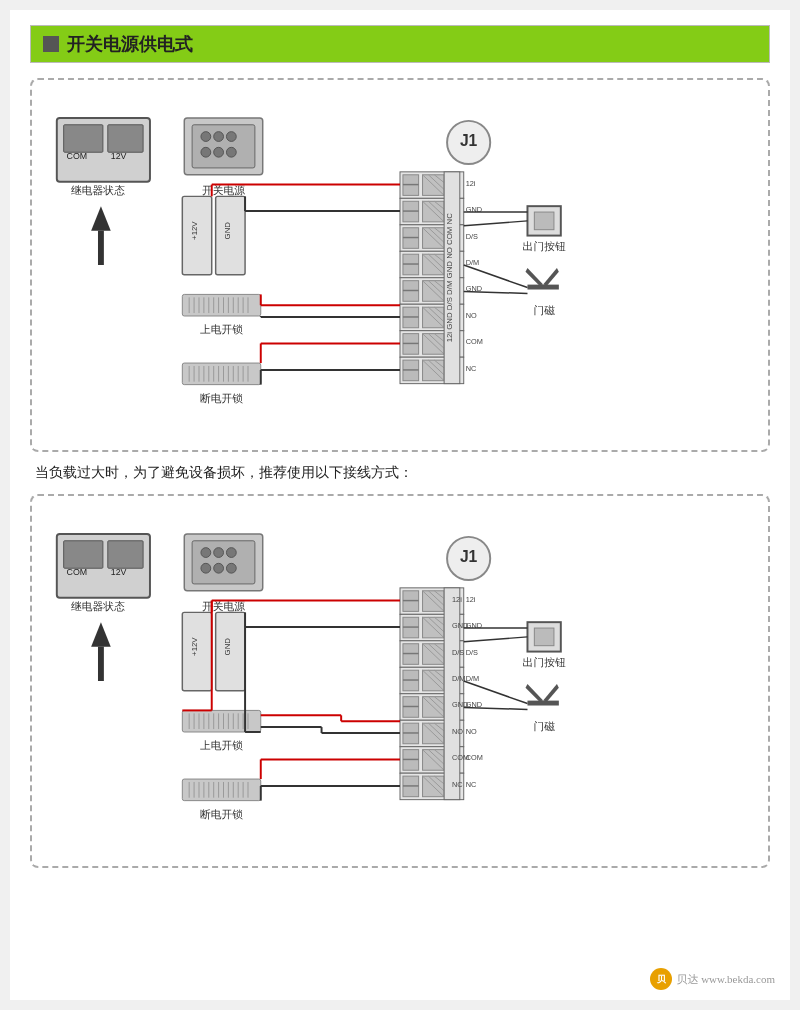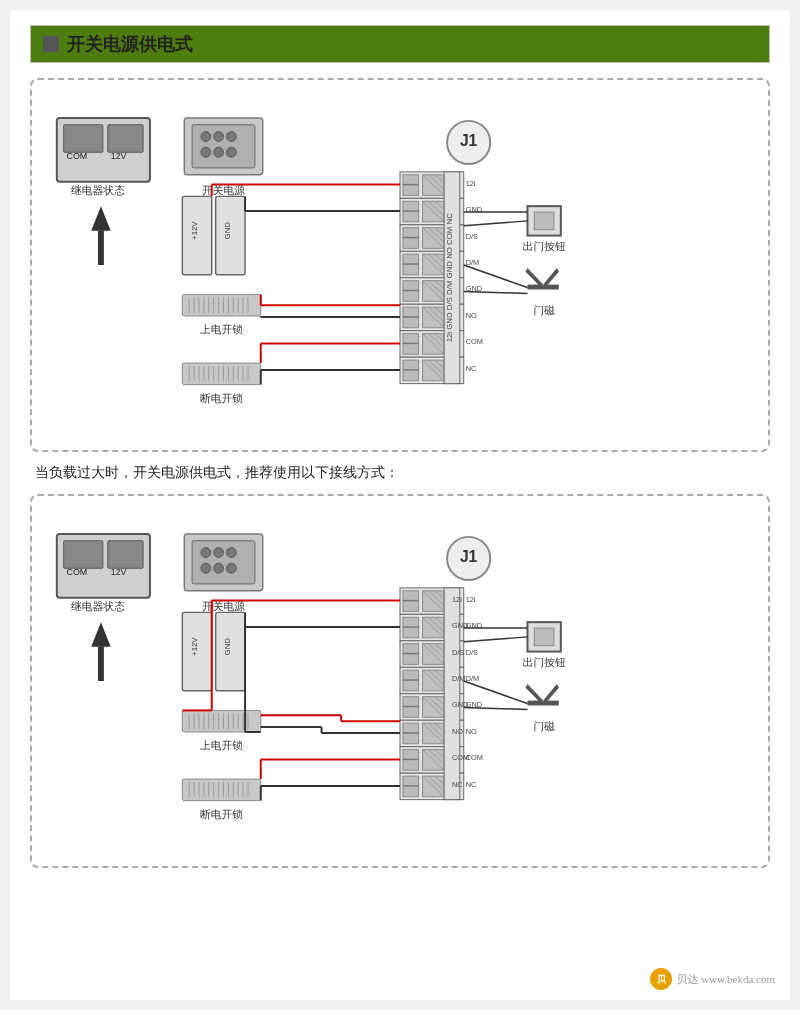--- a/index.html
+++ b/index.html
@@ -16,21 +16,21 @@
     .page {
       background: #ffffff;
       width: 780px;
       min-height: 990px;
       padding: 15px 20px 30px 20px;
       position: relative;
     }
     .section-header {
       display: flex;
       align-items: center;
-      background: #4d7c0f;
+      background: #84cc16;
       padding: 6px 12px;
       margin-bottom: 15px;
       border: 1px solid #bbb;
     }
     .section-header-icon {
       width: 16px;
       height: 16px;
       background: #555;
       margin-right: 8px;
       flex-shrink: 0;
@@ -279,21 +279,21 @@
 
         <line x1="425" y1="111" x2="490" y2="111" stroke="#333" stroke-width="1.5"></line>
         <line x1="425" y1="125" x2="490" y2="120" stroke="#333" stroke-width="1.5"></line>
 
         <line x1="425" y1="165" x2="490" y2="188" stroke="#333" stroke-width="1.5"></line>
         <line x1="425" y1="192" x2="490" y2="194" stroke="#333" stroke-width="1.5"></line>
       </svg>
     </div>
   </div>
 
-  <div class="middle-text">当负载过大时，开关电源供电式，推荐使用以下接线方式：</div>
+  <div class="middle-text">当负载过大时，为了避免设备损坏，推荐使用以下接线方式：</div>
 
   <div class="diagram-box">
     <div class="diag-wrap2">
       <svg class="full-diag-svg" viewBox="0 0 720 330" xmlns="http://www.w3.org/2000/svg">
 
         <rect x="10" y="15" width="95" height="65" rx="3" fill="#d0d0d0" stroke="#555" stroke-width="2"></rect>
         <rect x="17" y="22" width="40" height="28" rx="1" fill="#888" stroke="#555" stroke-width="1"></rect>
         <rect x="62" y="22" width="36" height="28" rx="1" fill="#888" stroke="#555" stroke-width="1"></rect>
         <text x="20" y="57" font-size="9" fill="#222" font-family="Arial,sans-serif">COM</text>
         <text x="65" y="57" font-size="9" fill="#222" font-family="Arial,sans-serif">12V</text>

